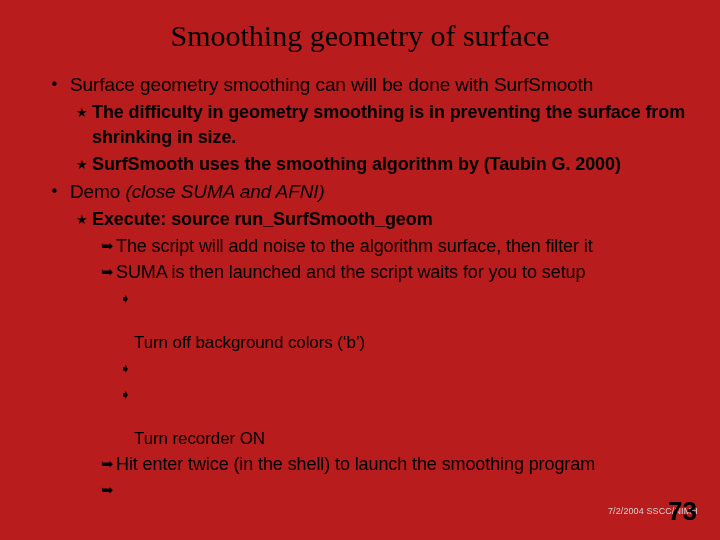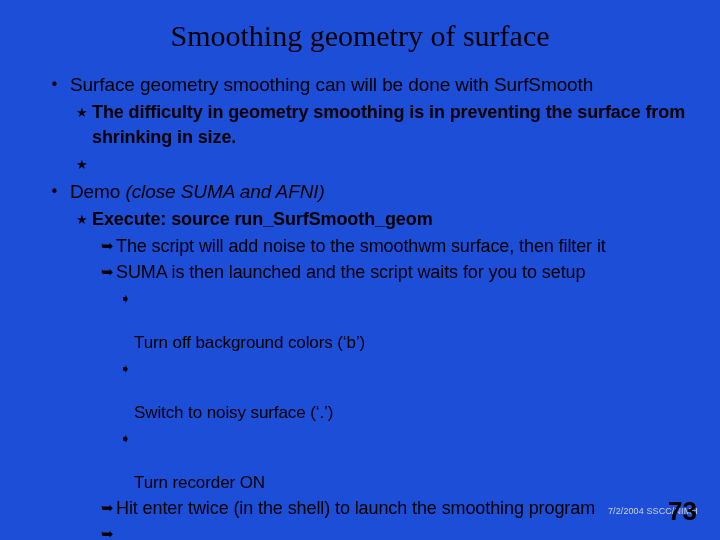--- a/index.html
+++ b/index.html
@@ -13,21 +13,21 @@
     font-family: "Liberation Sans", sans-serif;
     color: #000000;
     overflow: hidden;
     position: relative;
   }
 
   .slide {
     position: relative;
     width: 720px;
     height: 540px;
-    background: #1d4ed8;
+    background: #b91c1c;
   }
 
   
   .slide-title {
     position: absolute;
     top: 18px;
     left: 0;
     width: 720px;
     text-align: center;
     font-family: "Liberation Serif", "DejaVu Serif", serif;
@@ -166,44 +166,44 @@
       <div class="bullet-row lvl1">
         <span class="marker">•</span>
         <span class="text"><span>Surface geometry smoothing can will be done with SurfSmooth</span></span>
       </div>
       <div class="bullet-row lvl2">
         <span class="marker">★</span>
         <span class="text"><span>The difficulty in geometry smoothing is in preventing the surface from shrinking in size.</span></span>
       </div>
       <div class="bullet-row lvl2">
         <span class="marker">★</span>
+        <span class="text"><span>SurfSmooth uses the smoothing algorithm by (Taubin G. 2000)</span></span>
       </div>
       <div class="bullet-row lvl1">
         <span class="marker">•</span>
         <span class="text"><span>Demo </span><span class="italic">(close SUMA and AFNI)</span></span>
       </div>
       <div class="bullet-row lvl2">
         <span class="marker">★</span>
         <span class="text"><span>Execute: source run_SurfSmooth_geom</span></span>
       </div>
       <div class="bullet-row lvl3">
         <span class="marker">➥</span>
-        <span class="text"><span>The script will add noise to the smoothwm surface, then filter it</span></span>
+        <span class="text"><span>The script will add noise to the algorithm surface, then filter it</span></span>
       </div>
       <div class="bullet-row lvl3">
         <span class="marker">➥</span>
         <span class="text"><span>SUMA is then launched and the script waits for you to setup</span></span>
       </div>
       <div class="bullet-row lvl4">
         <span class="marker">➧</span>
         <span class="text"><span>Turn off background colors (‘b’)</span></span>
       </div>
       <div class="bullet-row lvl4">
         <span class="marker">➧</span>
-        <span class="text"><span>Switch to noisy surface (‘.’)</span></span>
       </div>
       <div class="bullet-row lvl4">
         <span class="marker">➧</span>
         <span class="text"><span>Turn recorder ON</span></span>
       </div>
       <div class="bullet-row lvl3">
         <span class="marker">➥</span>
         <span class="text"><span>Hit enter twice (in the shell) to launch the smoothing program</span></span>
       </div>
       <div class="bullet-row lvl3">

